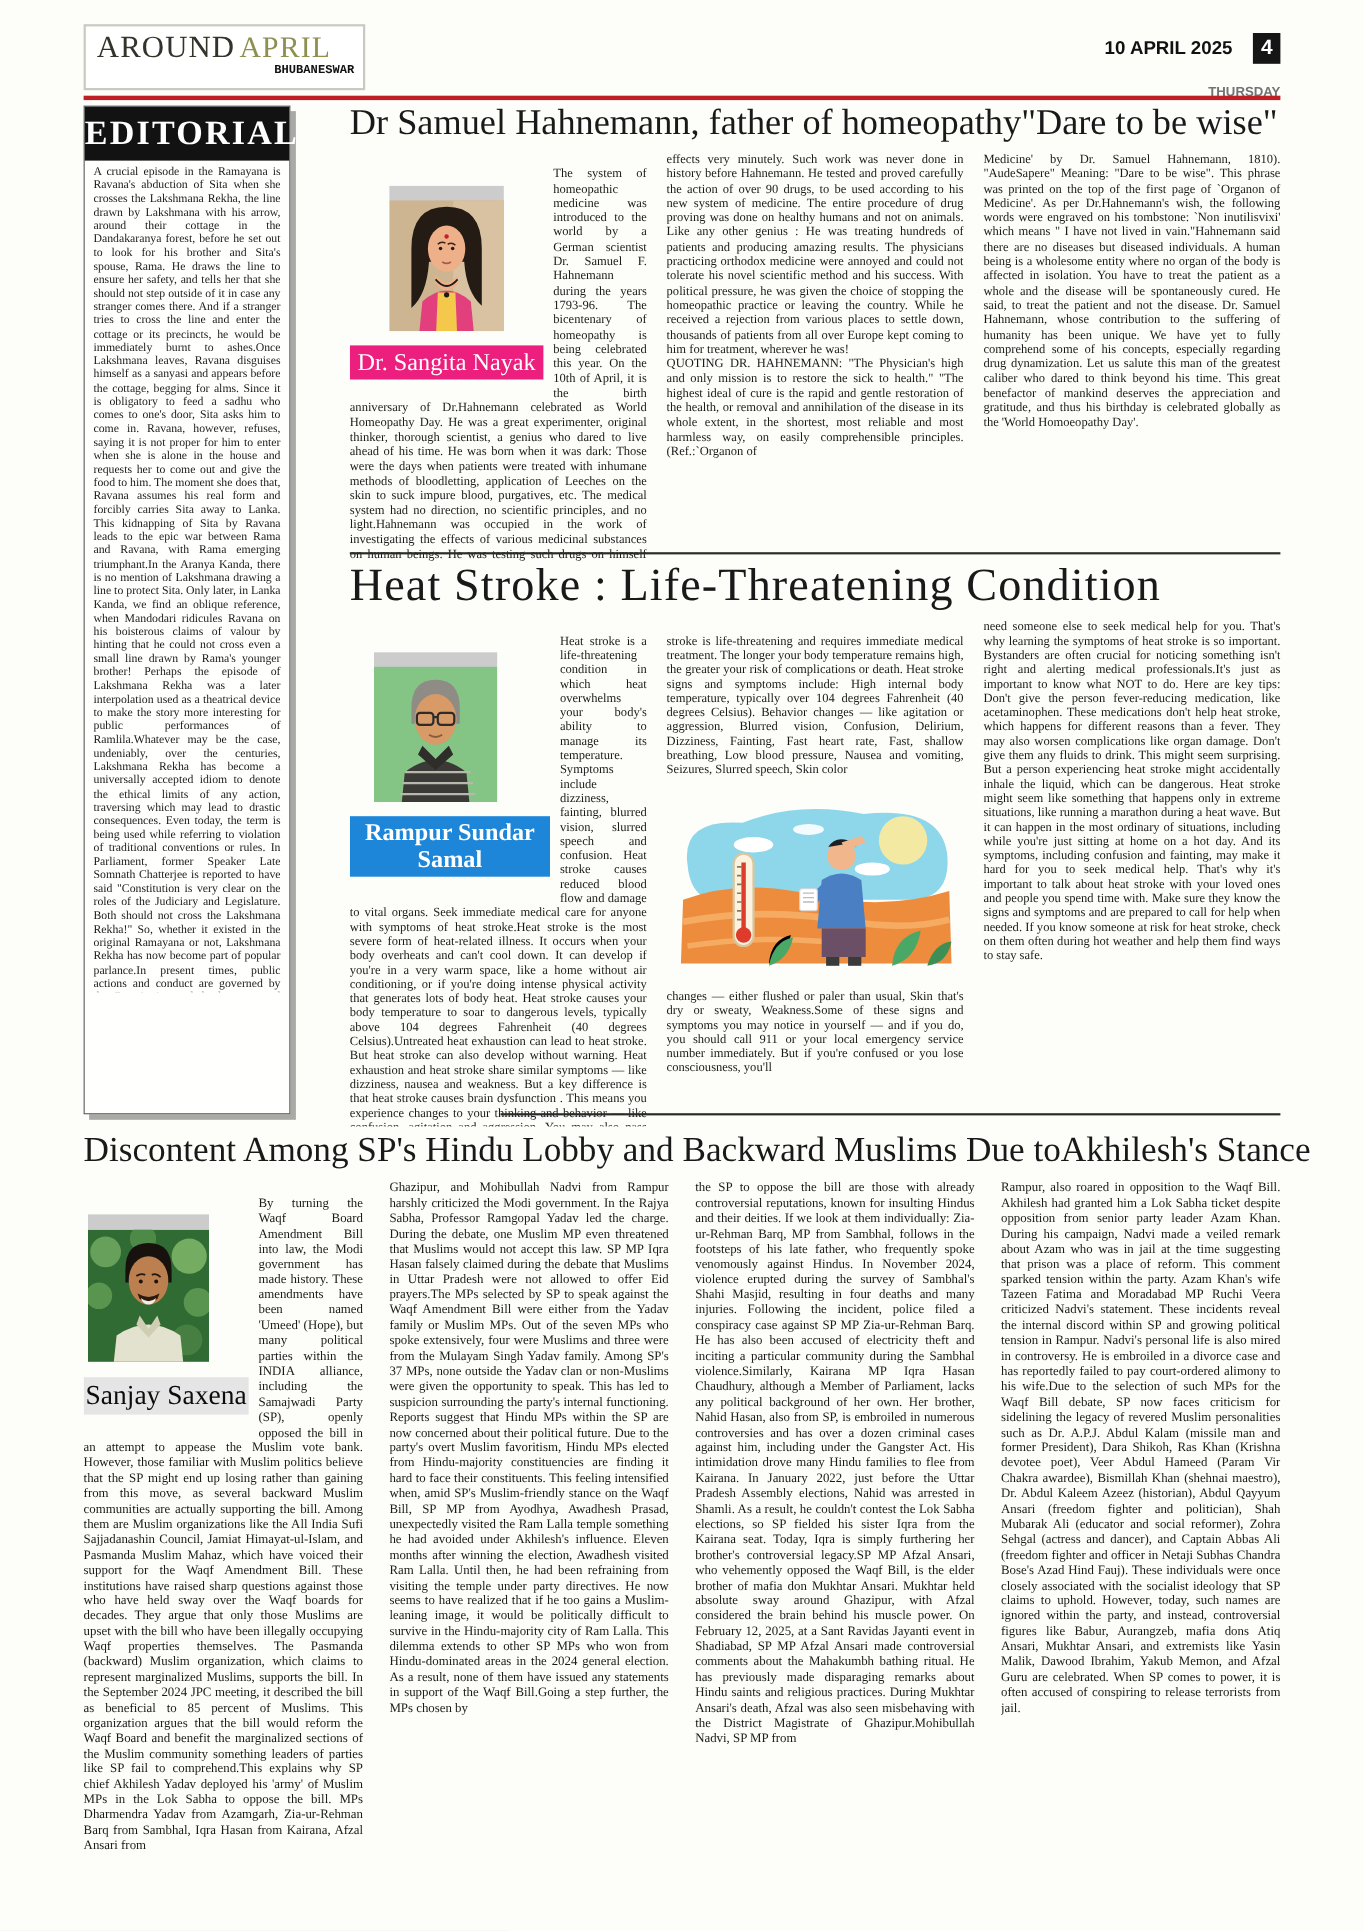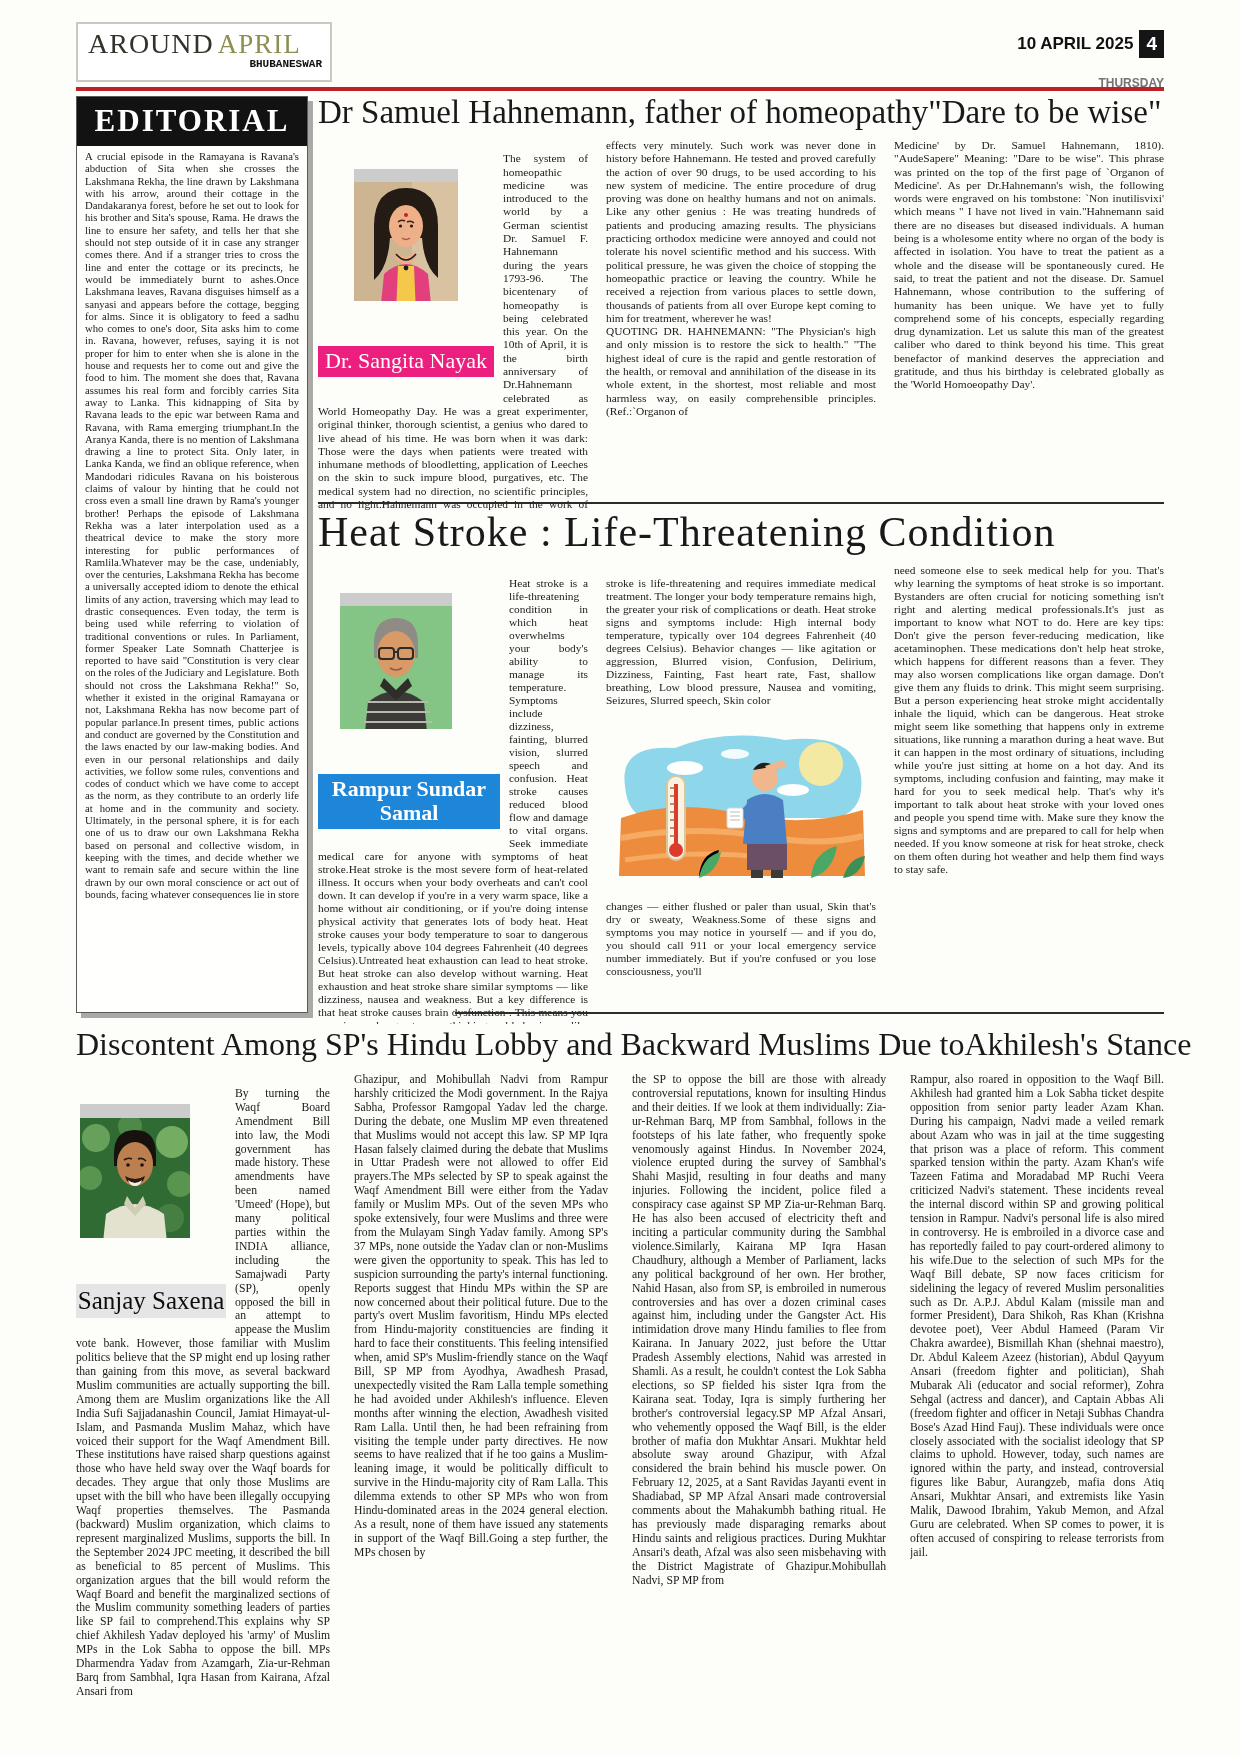--- a/index.html
+++ b/index.html
@@ -7,27 +7,27 @@
   .page { position:relative; width:1240px; height:1755px; background:#fdfdfa; margin:0 auto; overflow:hidden; color:#1a1a1a; }
 
   
   .logobox { position:absolute; left:76px; top:22px; width:256px; height:60px; border:2px solid #c9c9c1; background:#fff; padding:4px 8px 2px 10px; }
   .logo-line { white-space:nowrap; }
   .logo-around { font-size:28px; color:#33332b; letter-spacing:1px; }
   .logo-around::first-letter { font-size:36px; }
   .logo-odisha { font-size:27px; color:#8e8f51; letter-spacing:1px; }
   .logo-sub { text-align:right; font-family:Liberation Mono, monospace; font-weight:bold; font-size:11px; color:#111; margin-top:-2px; }
   .dateblock { position:absolute; right:76px; top:30px; text-align:right; font-family:"Liberation Sans", sans-serif; font-weight:bold; }
-  .dateline { font-size:17px; color:#111; display:flex; align-items:center; gap:6px; justify-content:flex-end; }
+  .dateline { font-size:17px; color:#111; display:flex; align-items:center; gap:19px; justify-content:flex-end; }
   .pagenum { display:inline-block; background:#151515; color:#fff; font-size:19px; padding:3px 7px; }
   .dayline { font-size:12px; color:#737373; margin-top:18px; }
   .rule-red { position:absolute; left:76px; top:87px; width:1088px; height:4px; background:#c01f26; }
 
   
-  .edbox { position:absolute; left:76px; top:96px; width:232px; height:917px; background:#fffffe; border:1px solid #5a5a5a; box-shadow:5px 5px 0 #a9a9a5; }
+  .edbox { position:absolute; left:76px; top:96px; width:188px; height:917px; background:#fffffe; border:1px solid #5a5a5a; box-shadow:5px 5px 0 #a9a9a5; }
   .edbanner { background:#121212; color:#fff; font-weight:bold; font-size:31px; letter-spacing:2px; text-align:center; padding:6px 0 7px; }
   .edtitle { font-size:25px; line-height:1.3; padding:12px 8px 8px; text-align:justify; text-align-last:justify; color:#222; }
   .edbody { padding:4px 8px; font-size:10.7px; line-height:12.3px; text-align:justify; height:756px; overflow:hidden; }
 
   
   .headline { font-size:33px; color:#191919; white-space:nowrap; }
   .colwrap { display:flex; gap:18px; margin-top:8px; }
   .ncol { width:270px; font-size:11.4px; line-height:13.3px; text-align:justify; overflow:hidden; white-space:pre-line; }
   .art-hahn { position:absolute; left:318px; top:94px; width:860px; }
   .art-hahn .ncol { height:372px; }
@@ -39,21 +39,21 @@
   .art-disc .colwrap { gap:24px; margin-top:10px; }
   .art-disc .ncol { width:254px; height:676px; font-size:11.7px; line-height:13.9px; }
 
   .rule-dark1 { position:absolute; left:318px; top:502px; width:846px; height:2px; background:#2b2b2b; }
   .rule-dark2 { position:absolute; left:455px; top:1012px; width:709px; height:2px; background:#2b2b2b; }
 
   
   .pb { float:left; margin:3px 9px 5px 0; }
   .photo { background:#ccc; overflow:hidden; }
   .photo svg { display:block; width:100%; height:100%; }
-  .cap { text-align:center; font-size:22px; padding:3px 0 4px; line-height:1.1;margin-top:32px; }
+  .cap { text-align:center; font-size:22px; padding:3px 0 4px; line-height:1.1; }
   .cap-pink { background:#ec1e7e; color:#fff; }
   .cap-blue { background:#1d86d8; color:#fff; font-weight:bold; }
   .cap-green { background:#e5e5e5; color:#0c0c0c; font-size:25px; }
   .pb-sangita { width:176px; }
   .pb-sangita .photo { width:104px; height:132px; margin:0 auto; }
   .pb-shyam { width:182px; }
   .pb-shyam .photo { width:112px; height:136px; margin-left:22px; }
   .pb-sanjay { width:150px; }
   .pb-sanjay .photo { width:110px; height:134px; margin-left:4px; }
 

